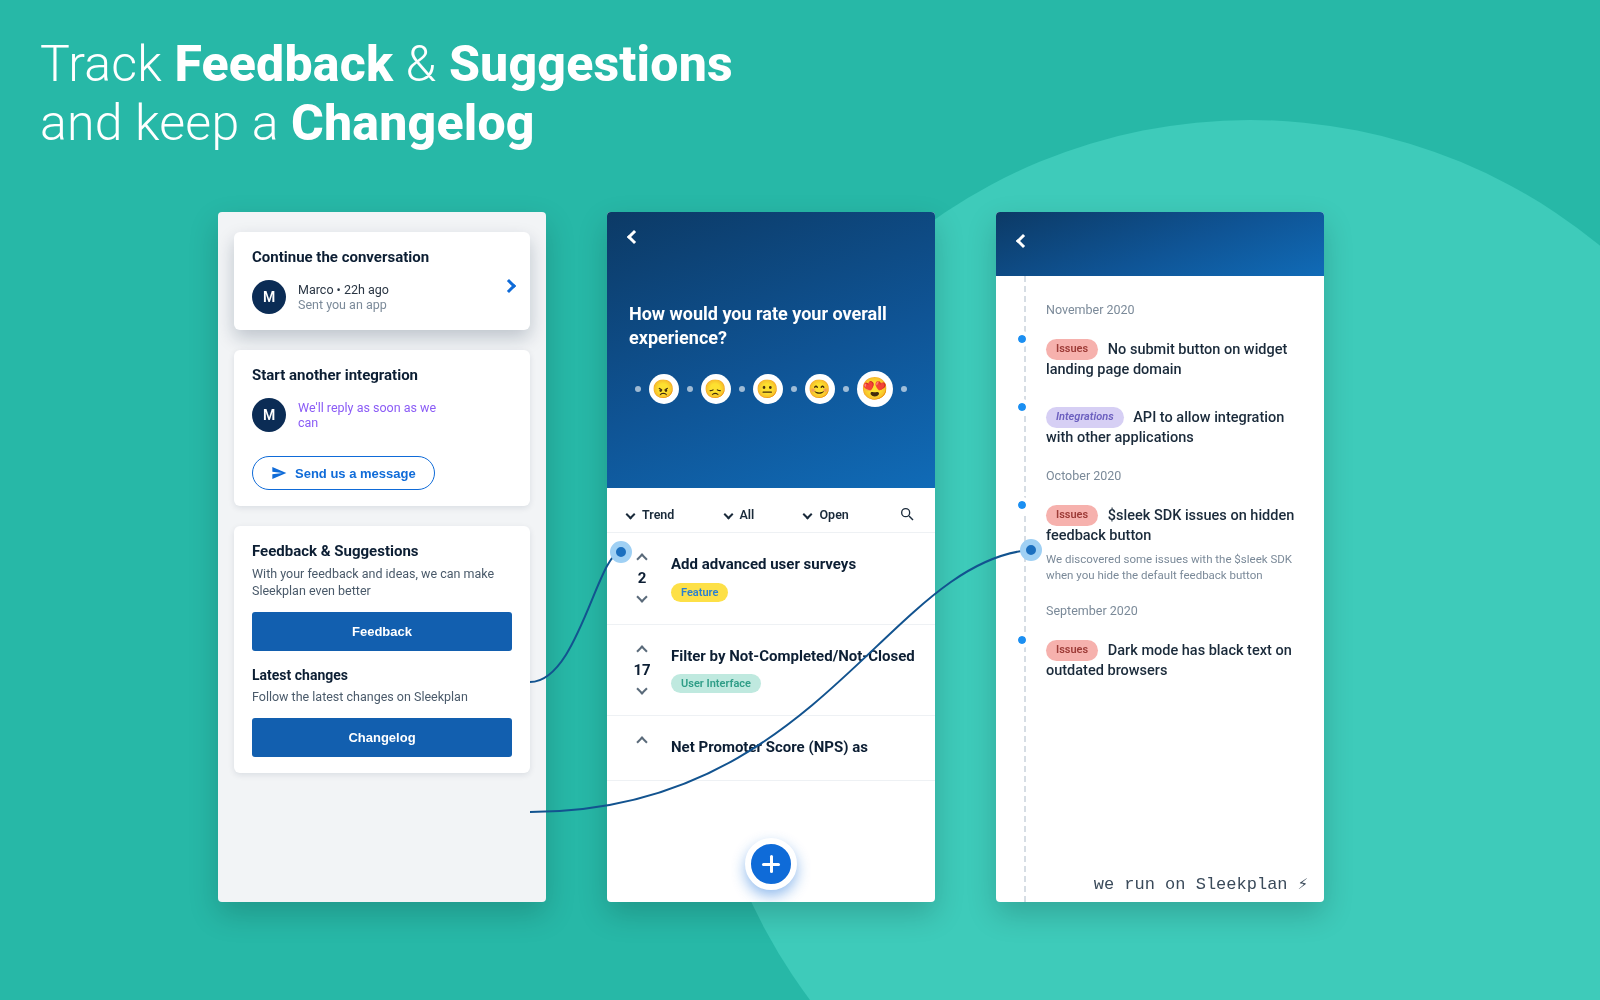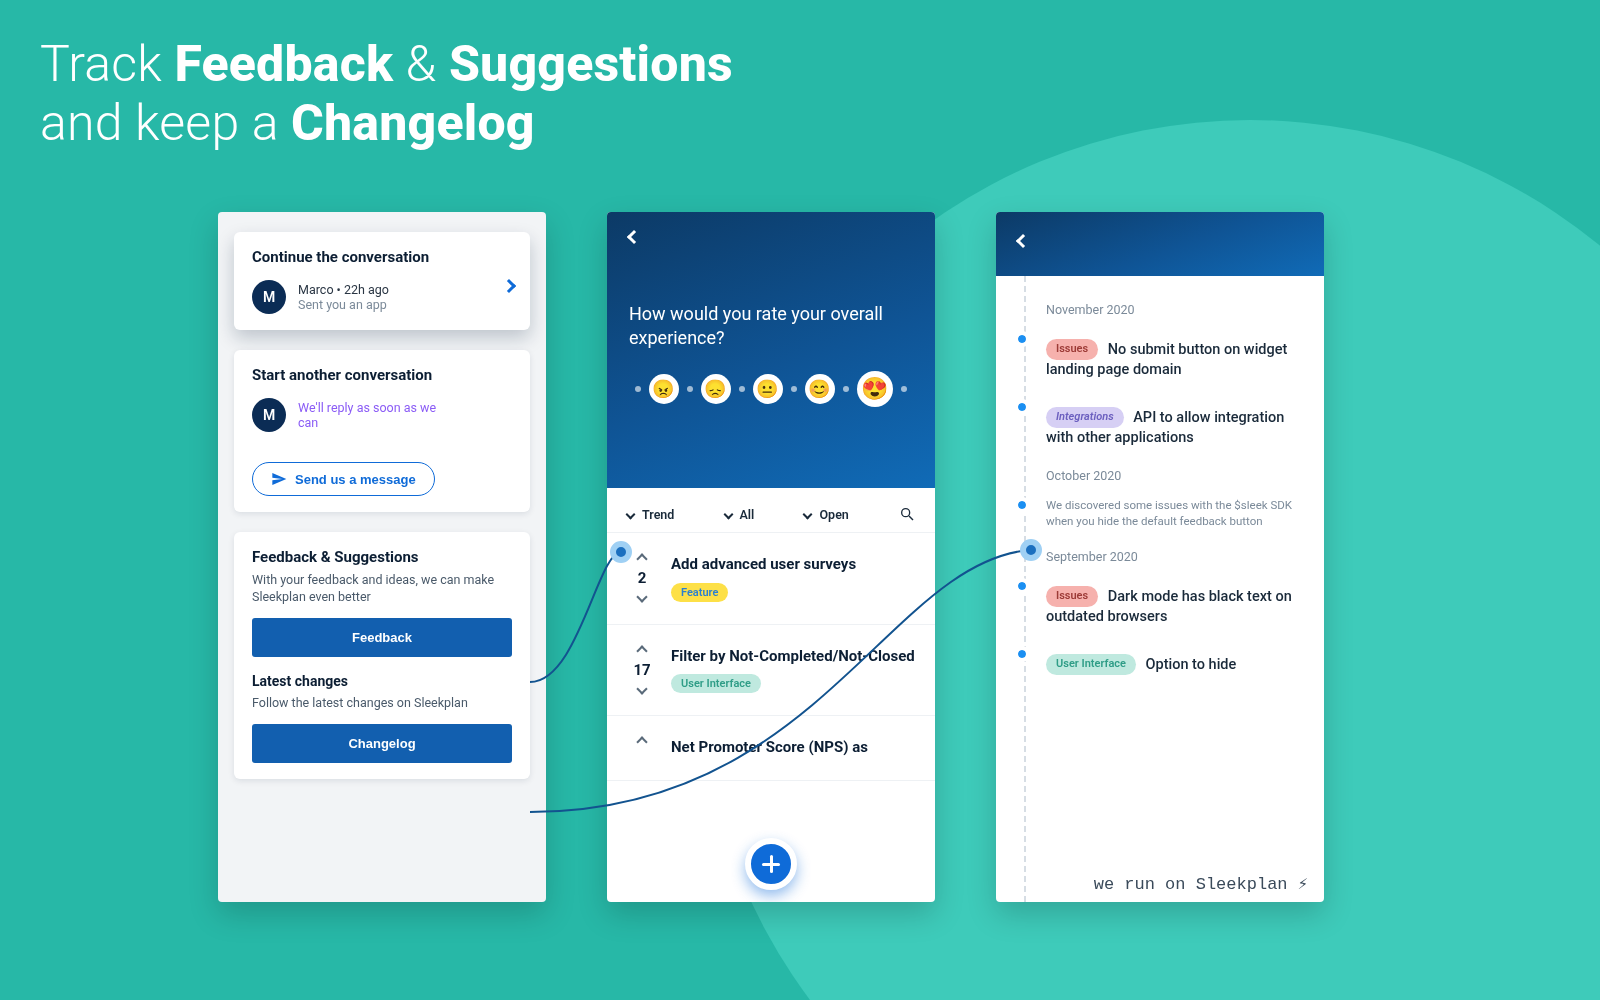--- a/index.html
+++ b/index.html
@@ -60,21 +60,21 @@
   }
   .avatar-meta { margin-left: 12px; font-size: 12.5px; color: #3e4c5a; }
   .avatar-meta .line1 { color: #2a3644; }
   .avatar-meta .line2 { color: #7b8a99; }
   .chev-right {
     position: absolute; right: 16px; top: 50%;
     width: 10px; height: 10px; border-top: 3px solid #0f6bd8; border-right: 3px solid #0f6bd8;
     transform: translateY(0) rotate(45deg);
   }
   .pill-btn {
-    margin-top: 30px; display: inline-flex; align-items: center;
+    margin-top: 24px; display: inline-flex; align-items: center;
     border: 1.5px solid #0f6bd8; color: #0f6bd8; font-weight: 600;
     padding: 8px 18px; border-radius: 999px; font-size: 13px;
     background: #fff; cursor: pointer;
   }
   .pill-btn svg { width: 16px; height: 16px; margin-right: 8px; fill: #0f6bd8; }
   .block-btn {
     display: block; width: 100%; text-align: center;
     background: #125faf; color: #fff; font-weight: 600; font-size: 13px;
     padding: 12px 0; border: none; border-radius: 3px; margin-top: 12px;
     cursor: pointer;
@@ -84,21 +84,21 @@
   
   .p2-header {
     height: 276px;
     background: linear-gradient(160deg,#0c3a66 0%, #0f5495 55%, #106bb7 100%);
     color: #fff; position: relative; padding: 20px 22px 0 22px;
   }
   .back-chev {
     width: 10px; height: 10px; border-left: 3px solid #fff; border-bottom: 3px solid #fff;
     transform: rotate(45deg); display: block; cursor: pointer;
   }
-  .p2-q { font-size: 18px; font-weight: 400; line-height: 1.35; margin-top: 60px; }
+  .p2-q { font-size: 18px; font-weight: 700; line-height: 1.35; margin-top: 60px; }
   .rate-row { display: flex; align-items: center; margin-top: 20px; justify-content: center; gap: 4px; }
   .rate-row .d { width: 6px; height: 6px; border-radius: 50%; background: rgba(255,255,255,0.6); }
   .rate-row .face {
     width: 30px; height: 30px; border-radius: 50%; background: #fff; margin: 0 4px;
     display: flex; align-items: center; justify-content: center;
     font-size: 18px; line-height: 1;
   }
   .rate-row .face.big { width: 36px; height: 36px; font-size: 22px; }
   .toolbar {
     display: flex; align-items: center; justify-content: space-between;
@@ -193,21 +193,21 @@
           <div class="line1">
             <span>Marco</span> • <span>22h ago</span>
           </div>
           <div class="line2">Sent you an app</div>
         </div>
       </div>
       <span class="chev-right"></span>
     </div>
 
     <div class="card">
-      <h3>Start another conversation</h3>
+      <h3>Start another integration</h3>
       <div class="avatar-row">
         <div class="avatar">M</div>
         <div class="avatar-meta">
           <div class="line1" style="color:#8b5cf6; max-width:150px;">We'll reply as soon as we can</div>
         </div>
       </div>
       <button class="pill-btn">
         <svg viewBox="0 0 24 24">
             <path d="M2 21l21-9L2 3v7l15 2-15 2z"></path>
           </svg>
@@ -300,28 +300,26 @@
     <div class="timeline" id="timeline-mount">
         <div class="tl-month">November 2020</div>
         <div class="tl-item">
           <div class="tl-title"><span class="tag issues">Issues</span> No submit button on widget landing page domain</div>
         </div>
         <div class="tl-item">
           <div class="tl-title"><span class="tag integ">Integrations</span> API to allow integration with other applications</div>
         </div>
         <div class="tl-month">October 2020</div>
         <div class="tl-item">
+          <div class="tl-title"><span class="tag issues">Issues</span> $sleek SDK issues on hidden feedback button</div>
           <div class="tl-desc">We discovered some issues with the $sleek SDK when you hide the default feedback button</div>
         </div>
         <div class="tl-month">September 2020</div>
         <div class="tl-item">
           <div class="tl-title"><span class="tag issues">Issues</span> Dark mode has black text on outdated browsers</div>
-        </div>
-        <div class="tl-item">
-          <div class="tl-title"><span class="tag ui">User Interface</span> Option to hide</div>
         </div>
       </div>
     <div class="footer-note">
       <span>we run on Sleekplan</span> <span class="bolt">⚡</span>
     </div>
   </div>
 
 </div>
 
 <div class="connector" style="left:218px; top:212px;">

